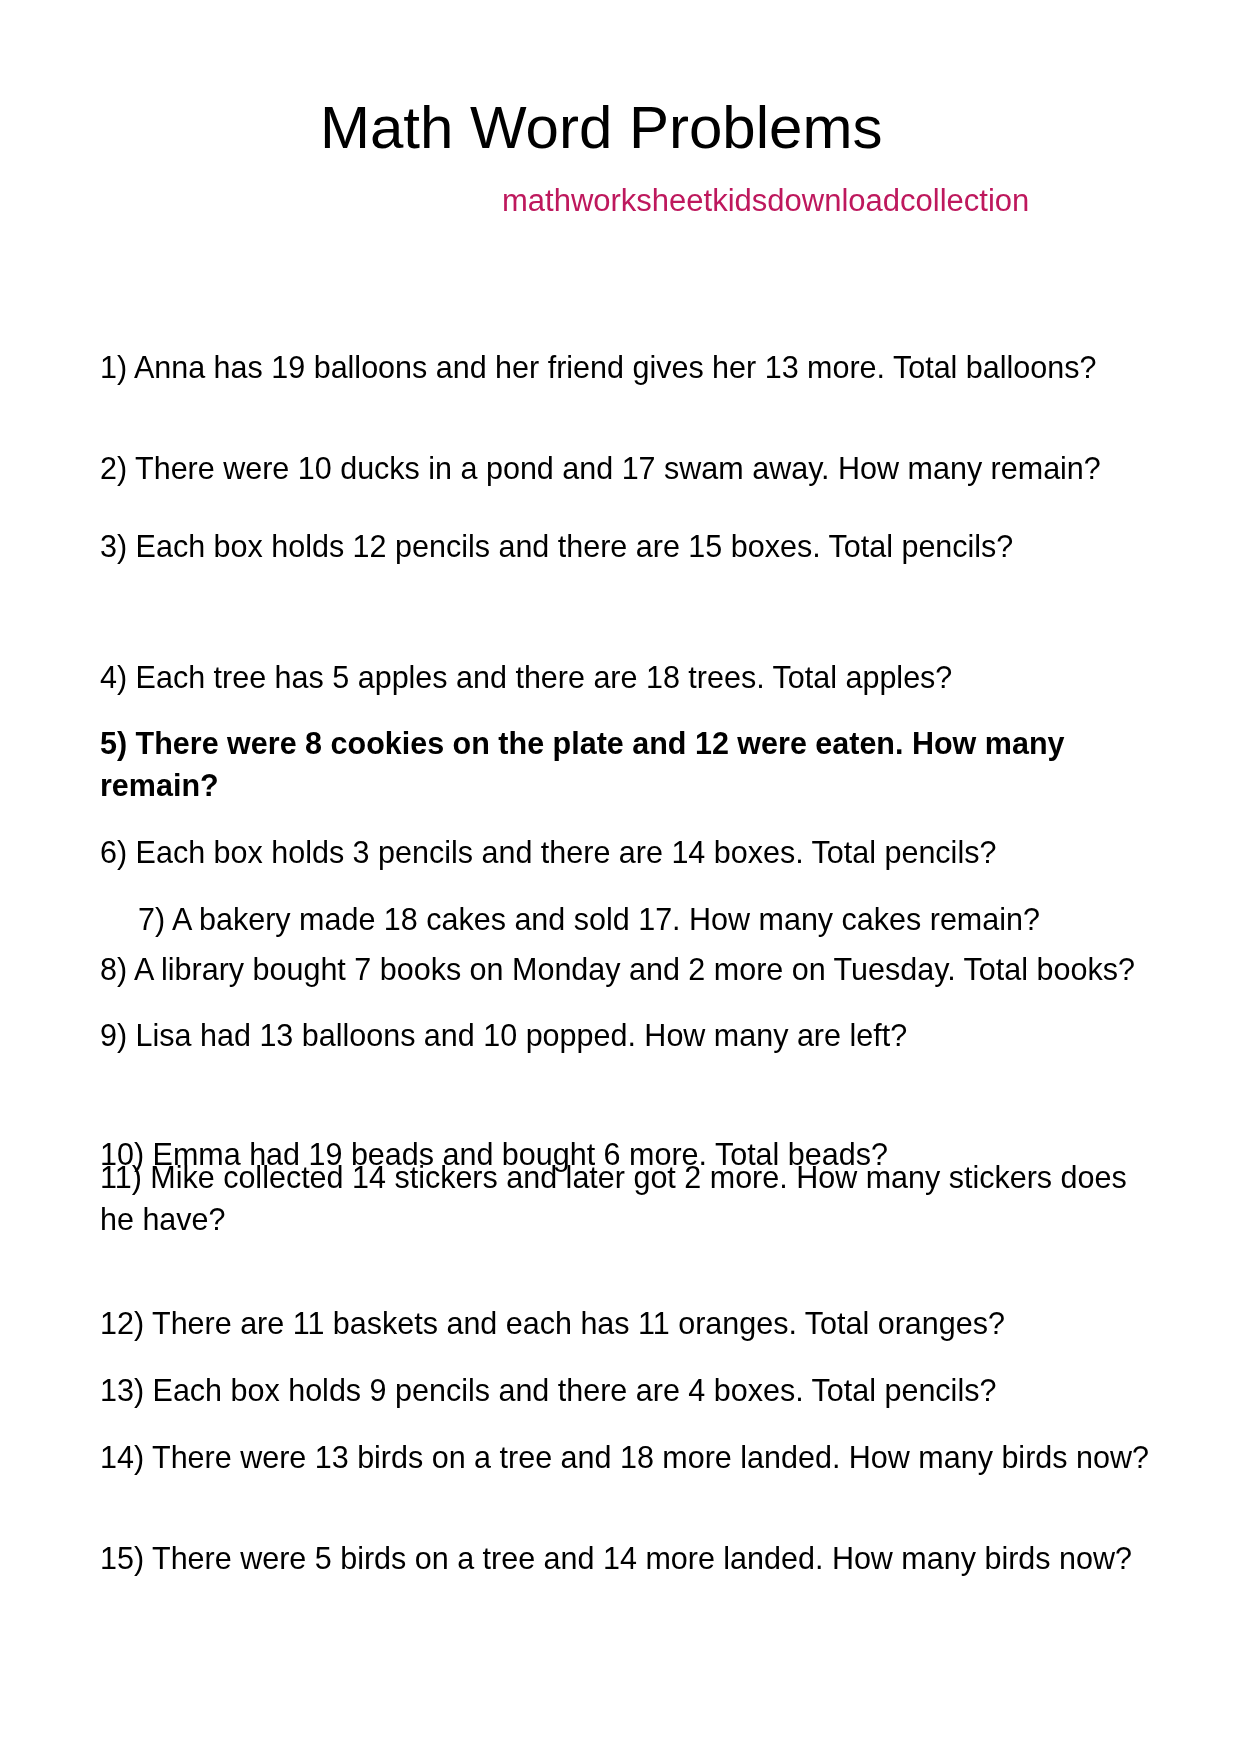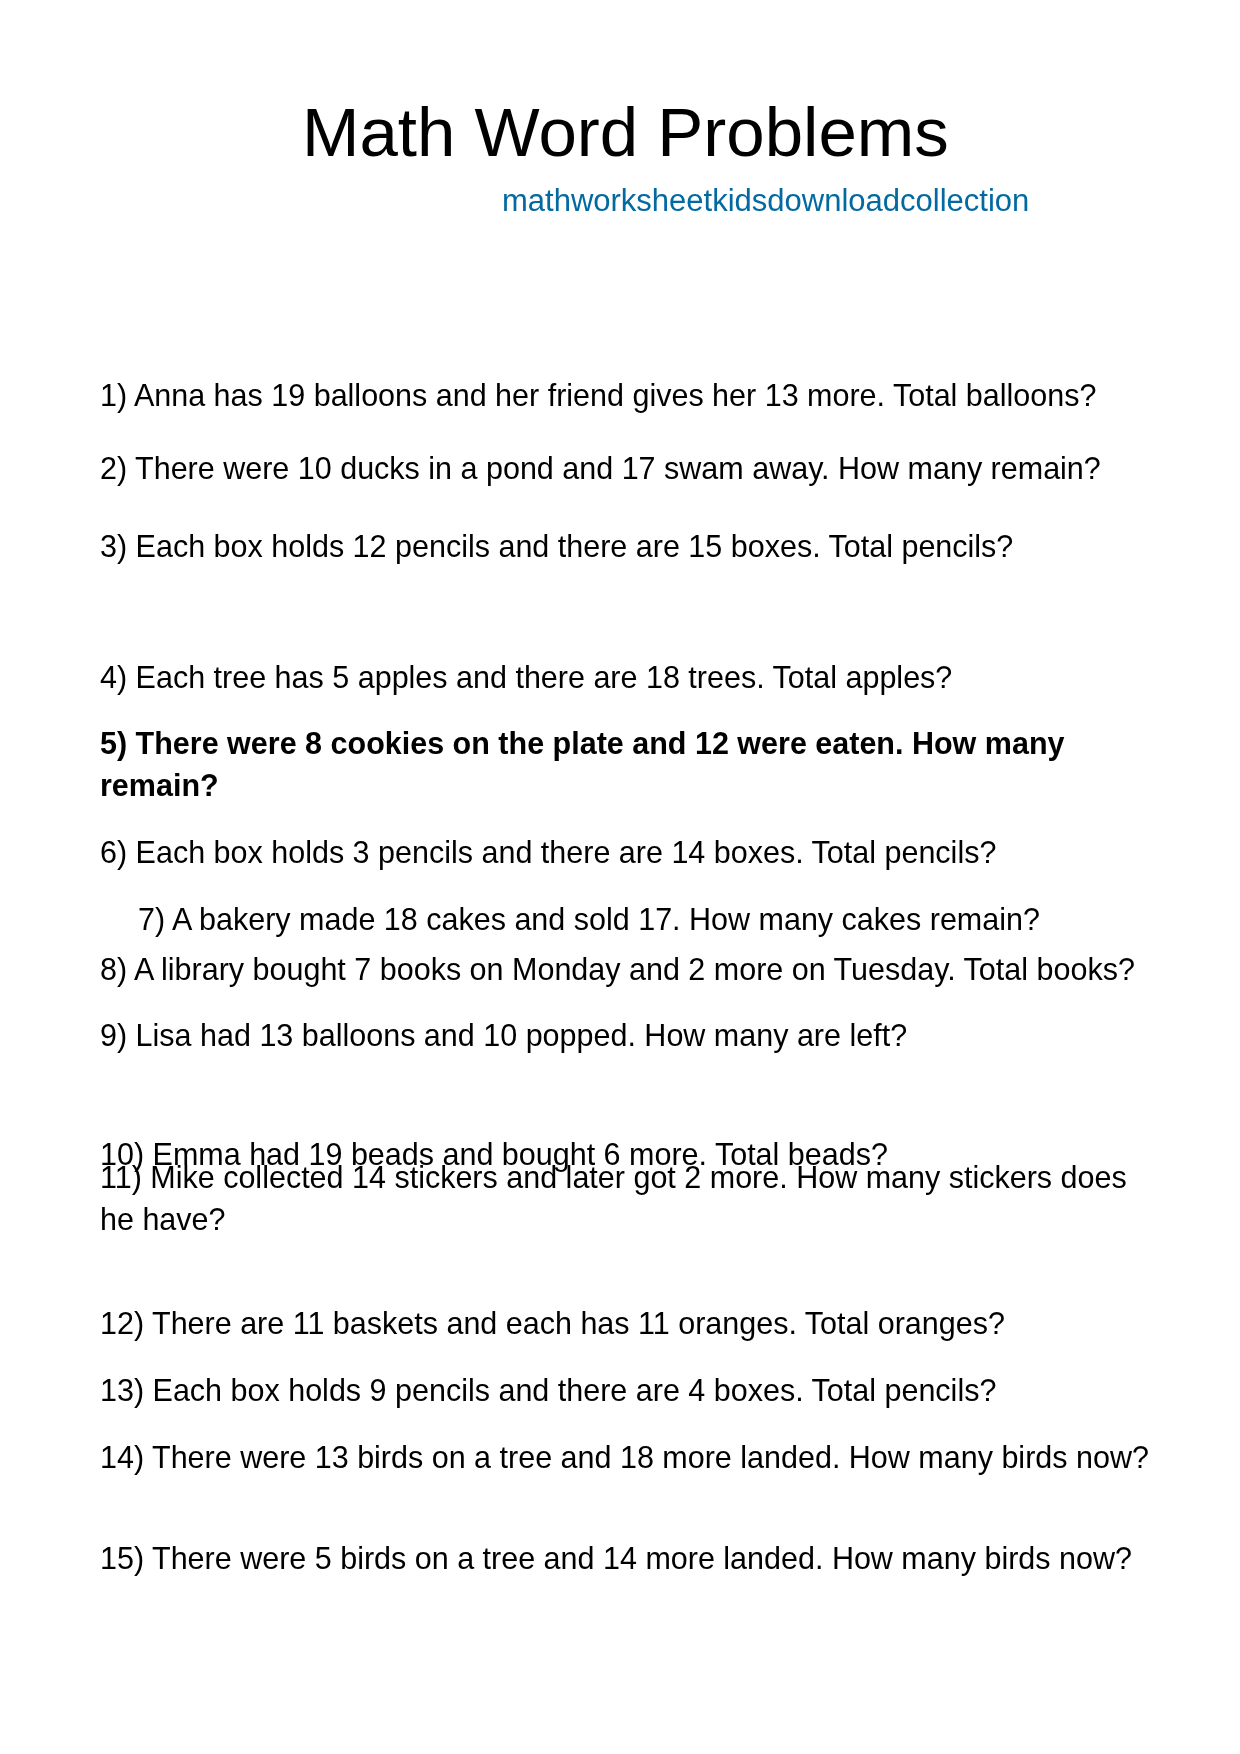--- a/index.html
+++ b/index.html
@@ -1,30 +1,30 @@
 <!DOCTYPE html>
 <html><head>
 <meta charset="utf-8">
 <style>
   html, body { margin: 0; padding: 0; background: #ffffff; }
   body { width: 1240px; height: 1754px; position: relative; overflow: hidden;
          font-family: "Liberation Sans", sans-serif; color: #000; }
-  .title { position: absolute; left: 302px; top: 98px; font-size: 69px; line-height: 1; white-space: nowrap; }
-  .subtitle { position: absolute; left: 502px; top: 185px; font-size: 31px; line-height: 1; color: #0369a1; white-space: nowrap; }
+  .title { position: absolute; left: 320px; top: 98px; font-size: 60px; line-height: 1; white-space: nowrap; }
+  .subtitle { position: absolute; left: 502px; top: 185px; font-size: 31px; line-height: 1; color: #be185d; white-space: nowrap; }
   .problem { position: absolute; left: 100px; width: 1060px; font-size: 30.5px; line-height: 42px; }
 </style>
 </head>
 <body>
 
 <div>
   <div class="title">Math Word Problems</div>
   <div class="subtitle">mathworksheetkidsdownloadcollection</div>
 
   <div>
-    <div class="problem" style="top:346px;margin-top:28px;">1) Anna has 19 balloons and her friend gives her 13 more. Total balloons?</div>
+    <div class="problem" style="top:346px;">1) Anna has 19 balloons and her friend gives her 13 more. Total balloons?</div>
     <div class="problem" style="top:447px;">2) There were 10 ducks in a pond and 17 swam away. How many remain?</div>
     <div class="problem" style="top:525px;">3) Each box holds 12 pencils and there are 15 boxes. Total pencils?</div>
     <div class="problem" style="top:656px;">4) Each tree has 5 apples and there are 18 trees. Total apples?</div>
     <div class="problem" style="top:722px;font-weight:bold;">5) There were 8 cookies on the plate and 12 were eaten. How many remain?</div>
     <div class="problem" style="top:831px;">6) Each box holds 3 pencils and there are 14 boxes. Total pencils?</div>
     <div class="problem" style="top:898px;margin-left:38px;">7) A bakery made 18 cakes and sold 17. How many cakes remain?</div>
     <div class="problem" style="top:948px;">8) A library bought 7 books on Monday and 2 more on Tuesday. Total books?</div>
     <div class="problem" style="top:1014px;">9) Lisa had 13 balloons and 10 popped. How many are left?</div>
     <div class="problem" style="top:1133px;">10) Emma had 19 beads and bought 6 more. Total beads?</div>
     <div class="problem" style="top:1156px;">11) Mike collected 14 stickers and later got 2 more. How many stickers does he have?</div>

